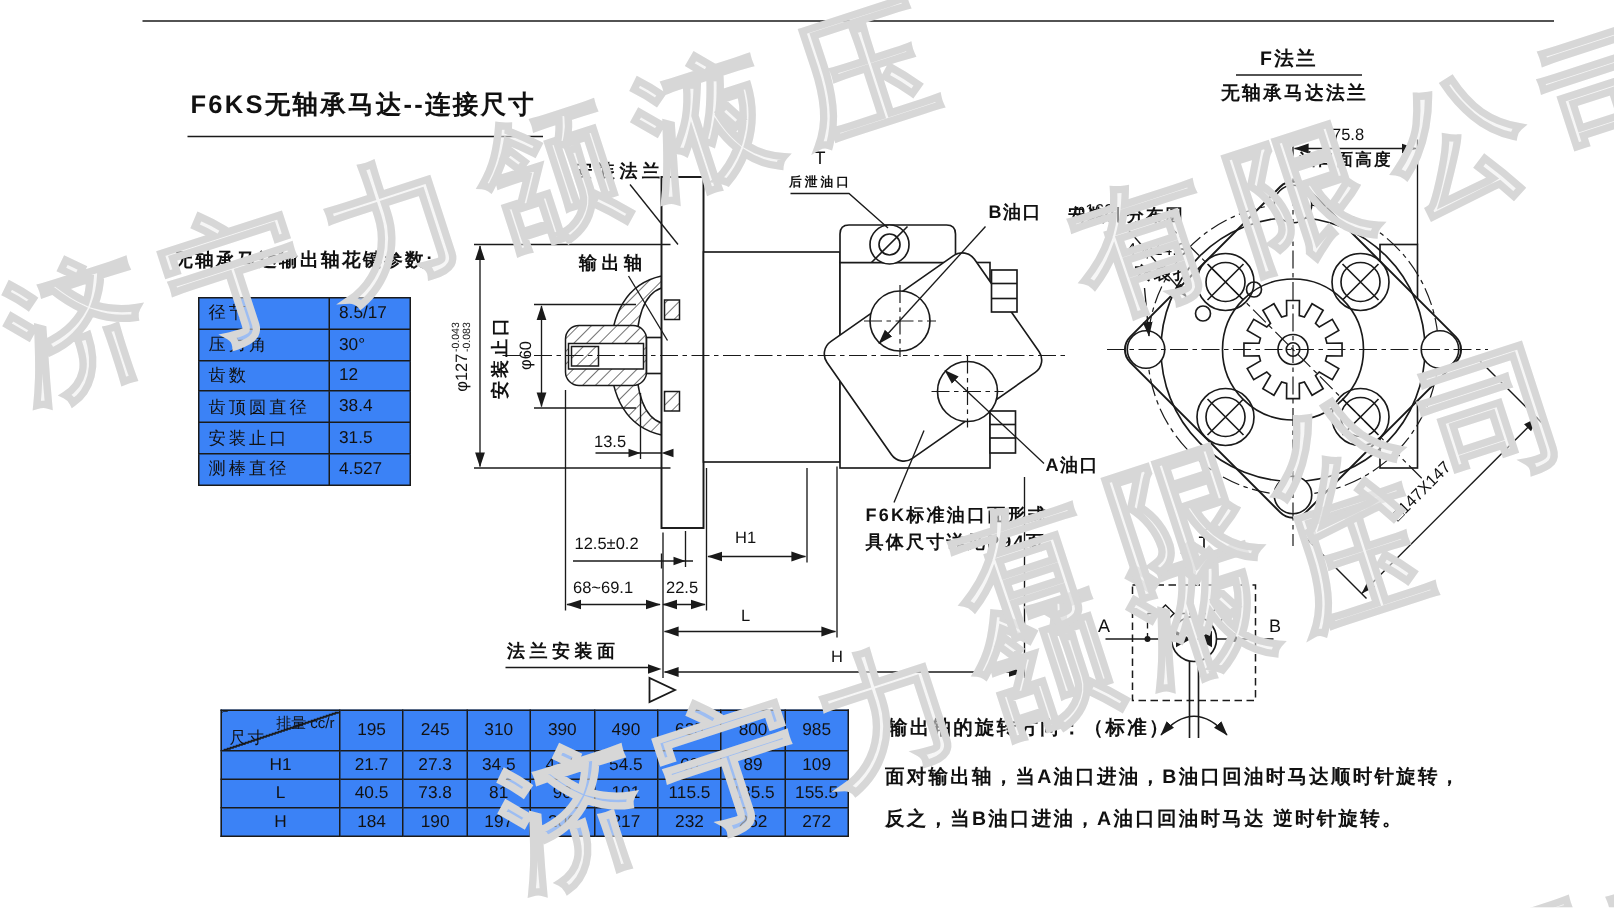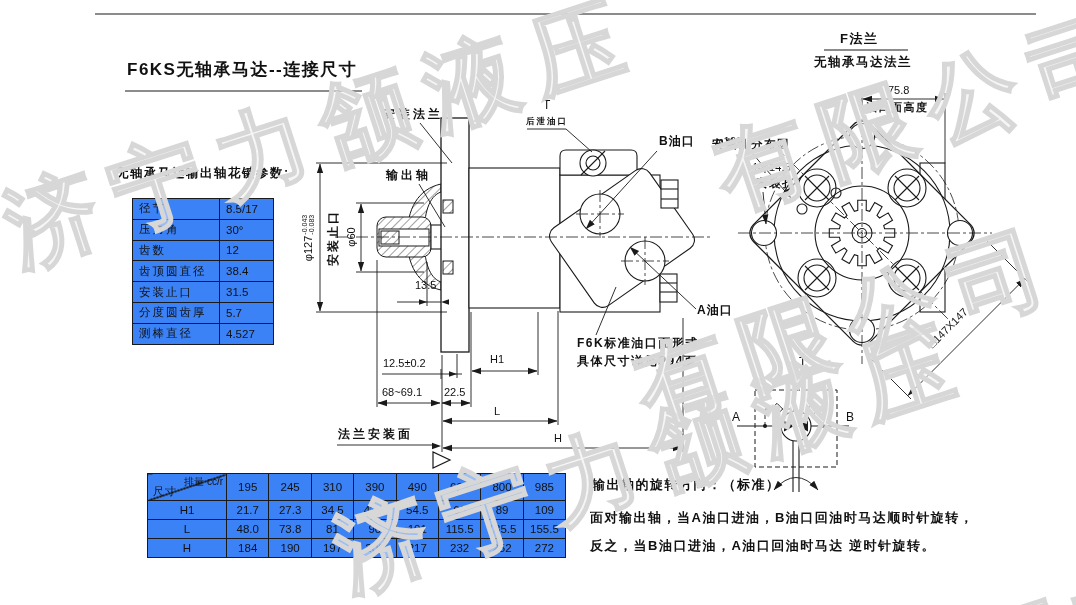--- a/index.html
+++ b/index.html
@@ -222,24 +222,20 @@
         </tr>
     <tr>
           <td class="nm">齿顶圆直径</td>
           <td class="vl">38.4</td>
         </tr>
     <tr>
           <td class="nm">安装止口</td>
           <td class="vl">31.5</td>
         </tr>
     <tr>
-          <td class="nm">分度圆齿厚</td>
-          <td class="vl">5.7</td>
-        </tr>
-    <tr>
           <td class="nm">测棒直径</td>
           <td class="vl">4.527</td>
         </tr>
   </tbody>
     </table>
 
   <div class="lb s12 b sp" style="left:383px;top:108px;">安装法兰</div>
   <div class="lb s12 b sp" style="left:386px;top:169px;">输出轴</div>
   <div class="lb s12" style="left:543px;top:99px;">T</div>
   <div class="lb s8 b" style="left:526px;top:117px;letter-spacing:2px;">后泄油口</div>
@@ -251,21 +247,21 @@
   <div class="lb s11 rot90 dimflex" style="left:308px;top:238px;">
     <span>φ127</span>
       <span class="tolstack">
         <span>-0.043</span>
         <span>-0.083</span>
       </span>
   </div>
   <div class="lb s12 b rot90" style="left:334px;top:238px;letter-spacing:2px;">安装止口</div>
   <div class="lb s11 rot90" style="left:351px;top:237px;">φ60</div>
 
-  <div class="lb s11" style="left:396px;top:279px;margin-left:19px;">13.5</div>
+  <div class="lb s11" style="left:396px;top:289px;">13.5</div>
   <div class="lb s11" style="left:383px;top:357px;">12.5±0.2</div>
   <div class="lb s11" style="left:382px;top:386px;">68~69.1</div>
   <div class="lb s11" style="left:444px;top:386px;">22.5</div>
   <div class="lb s11" style="left:490px;top:353px;">H1</div>
   <div class="lb s11" style="left:494px;top:405px;">L</div>
   <div class="lb s11" style="left:554px;top:432px;">H</div>
   <div class="lb s12 b sp" style="left:338px;top:428px;">法兰安装面</div>
 
   <div class="lb s13 b sp1" style="left:840px;top:32px;">F法兰</div>
   <div class="lb s125 b sp1" style="left:814px;top:55px;">无轴承马达法兰</div>
@@ -303,21 +299,21 @@
       <td>27.3</td>
       <td>34.5</td>
       <td>43.5</td>
       <td>54.5</td>
       <td>69</td>
       <td>89</td>
       <td>109</td>
     </tr>
     <tr class="datarow">
       <td>L</td>
-      <td>48.0</td>
+      <td>40.5</td>
       <td>73.8</td>
       <td>81</td>
       <td>90</td>
       <td>101</td>
       <td>115.5</td>
       <td>135.5</td>
       <td>155.5</td>
     </tr>
     <tr class="datarow">
       <td>H</td>

